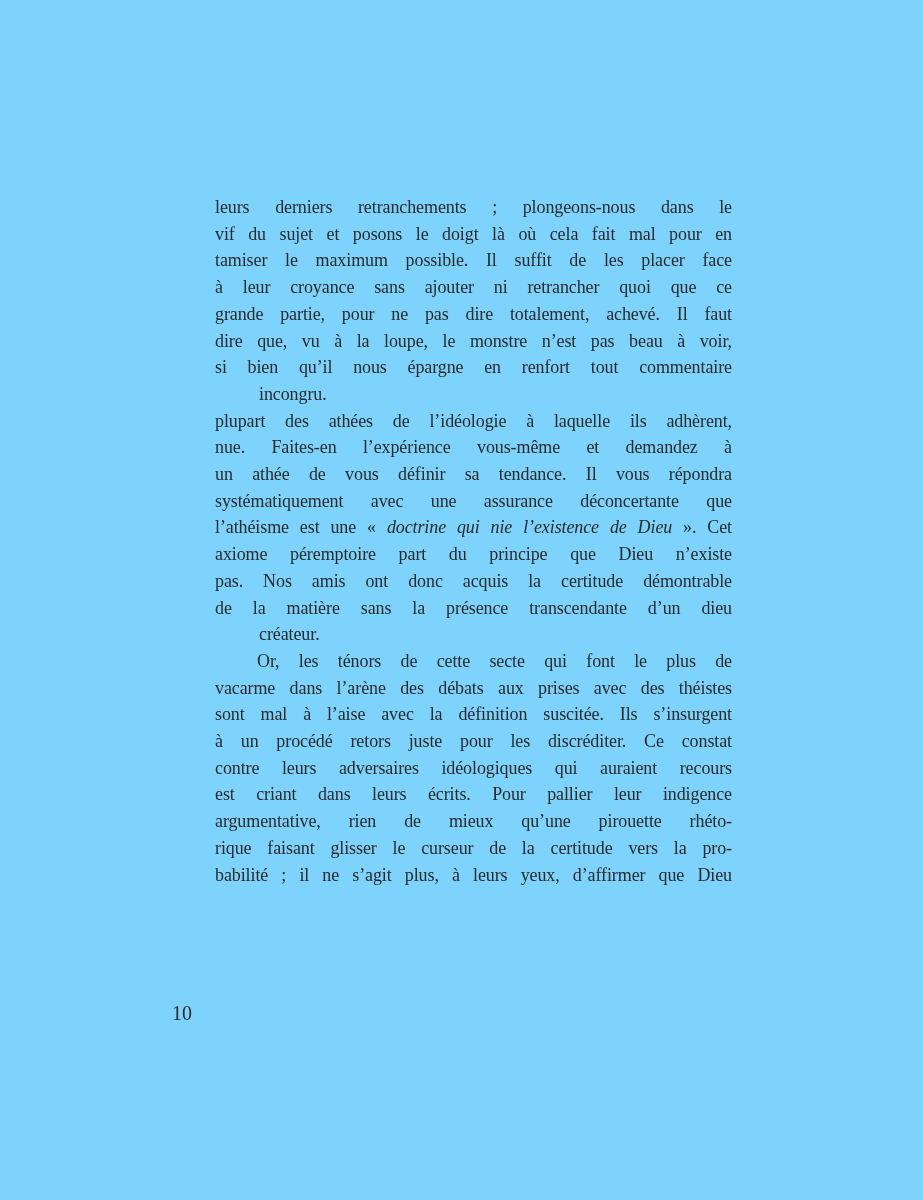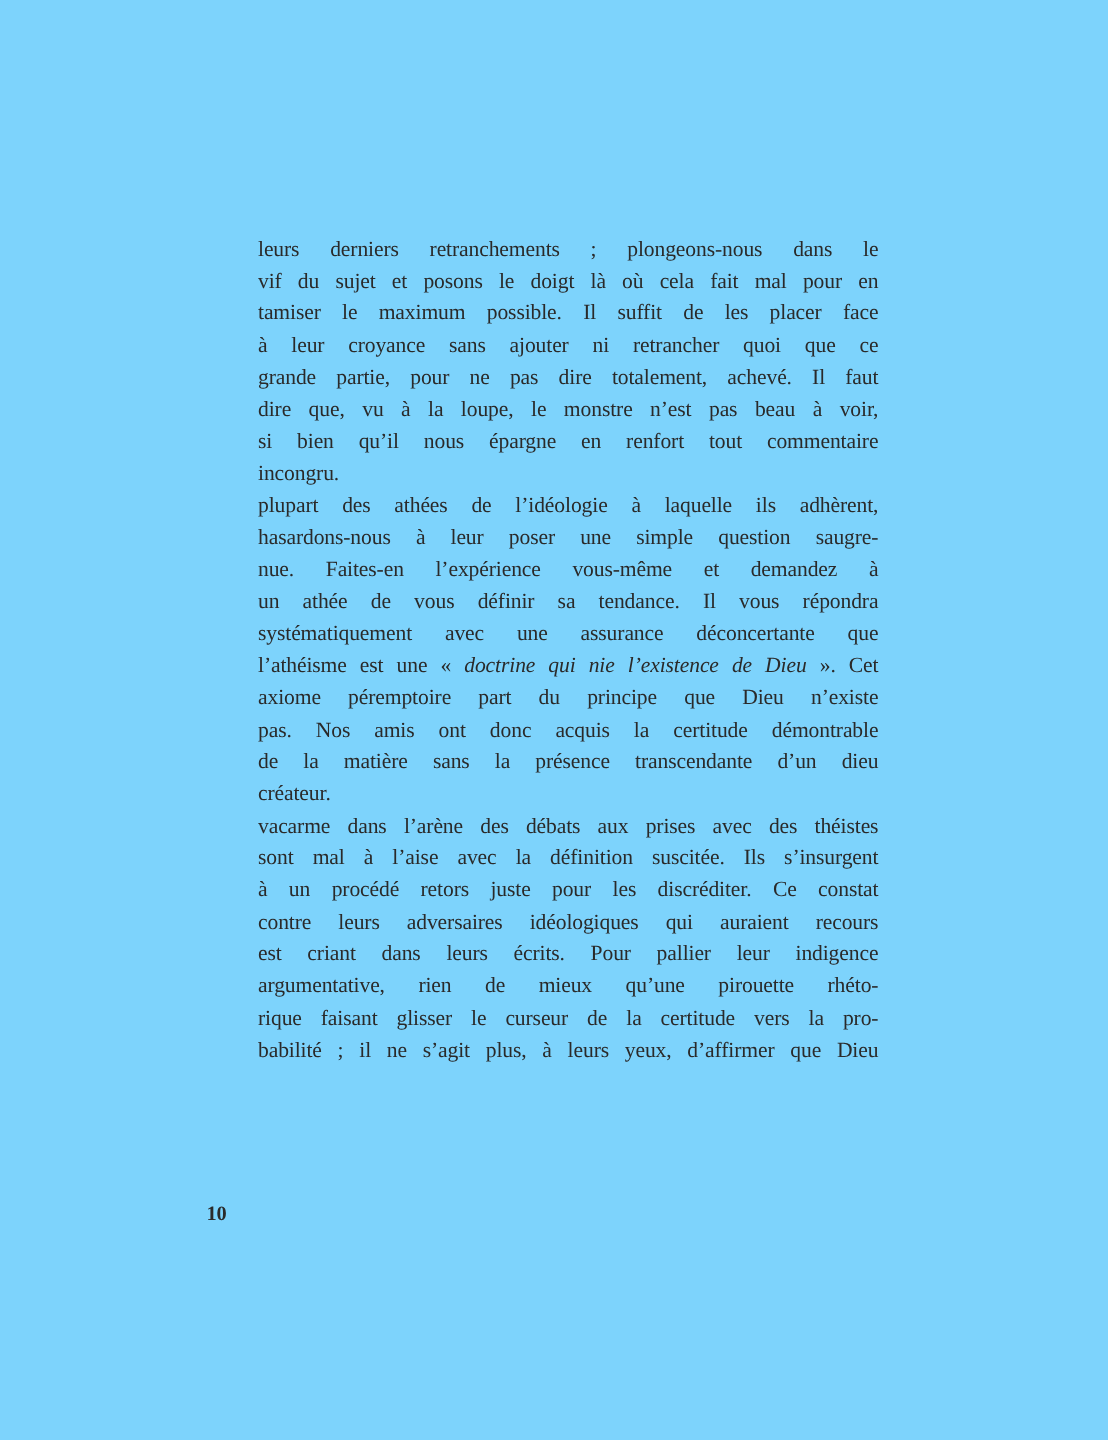--- a/index.html
+++ b/index.html
@@ -33,61 +33,62 @@
     text-align: justify;
     text-align-last: justify;
     white-space: normal;
     word-spacing: -0.3px;
   }
   .line.indent {
     text-indent: 42px;
   }
   .line.para-end {
     text-align-last: left;
+    margin-left: 44px;
   }
   .it {
     font-style: italic;
   }
   .page-number {
     position: absolute;
     left: 172px;
     top: 1002px;
-    font-size: 17px;
-    font-weight: bold;
+    font-size: 20px;
+    font-weight: normal;
     color: #2a2a2a;
   }
 </style>
 </head>
 <body>
 
 <div class="page">
   <div class="textblock">
       <div class="paragraph">
         <div class="line">leurs derniers retranchements&nbsp;; plongeons-nous dans le</div>
         <div class="line">vif du sujet et posons le doigt là où cela fait mal pour en</div>
         <div class="line">tamiser le maximum possible. Il suffit de les placer face</div>
         <div class="line">à leur croyance sans ajouter ni retrancher quoi que ce</div>
         <div class="line">grande partie, pour ne pas dire totalement, achevé. Il faut</div>
         <div class="line">dire que, vu à la loupe, le monstre n’est pas beau à voir,</div>
         <div class="line">si bien qu’il nous épargne en renfort tout commentaire</div>
         <div class="line para-end">incongru.</div>
       </div>
       <div class="paragraph">
         <div class="line">plupart des athées de l’idéologie à laquelle ils adhèrent,</div>
-        <div class="line">hasardons-nous à leur poser une simple question saugre-</div>
         <div class="line">nue. Faites-en l’expérience vous-même et demandez à</div>
         <div class="line">un athée de vous définir sa tendance. Il vous répondra</div>
         <div class="line">systématiquement avec une assurance déconcertante que</div>
         <div class="line"><span>l’athéisme est une «&nbsp;</span><span class="it">doctrine qui nie l’existence de Dieu</span><span>&nbsp;». Cet</span></div>
         <div class="line">axiome péremptoire part du principe que Dieu n’existe</div>
         <div class="line">pas. Nos amis ont donc acquis la certitude démontrable</div>
         <div class="line">de la matière sans la présence transcendante d’un dieu</div>
         <div class="line para-end">créateur.</div>
       </div>
       <div class="paragraph">
+        <div class="line indent">Or, les ténors de cette secte qui font le plus de</div>
         <div class="line">vacarme dans l’arène des débats aux prises avec des théistes</div>
         <div class="line">sont mal à l’aise avec la définition suscitée. Ils s’insurgent</div>
         <div class="line">à un procédé retors juste pour les discréditer. Ce constat</div>
         <div class="line">contre leurs adversaires idéologiques qui auraient recours</div>
         <div class="line">est criant dans leurs écrits. Pour pallier leur indigence</div>
         <div class="line">argumentative, rien de mieux qu’une pirouette rhéto-</div>
         <div class="line">rique faisant glisser le curseur de la certitude vers la pro-</div>
         <div class="line">babilité&nbsp;; il ne s’agit plus, à leurs yeux, d’affirmer que Dieu</div>
       </div>
     </div>

